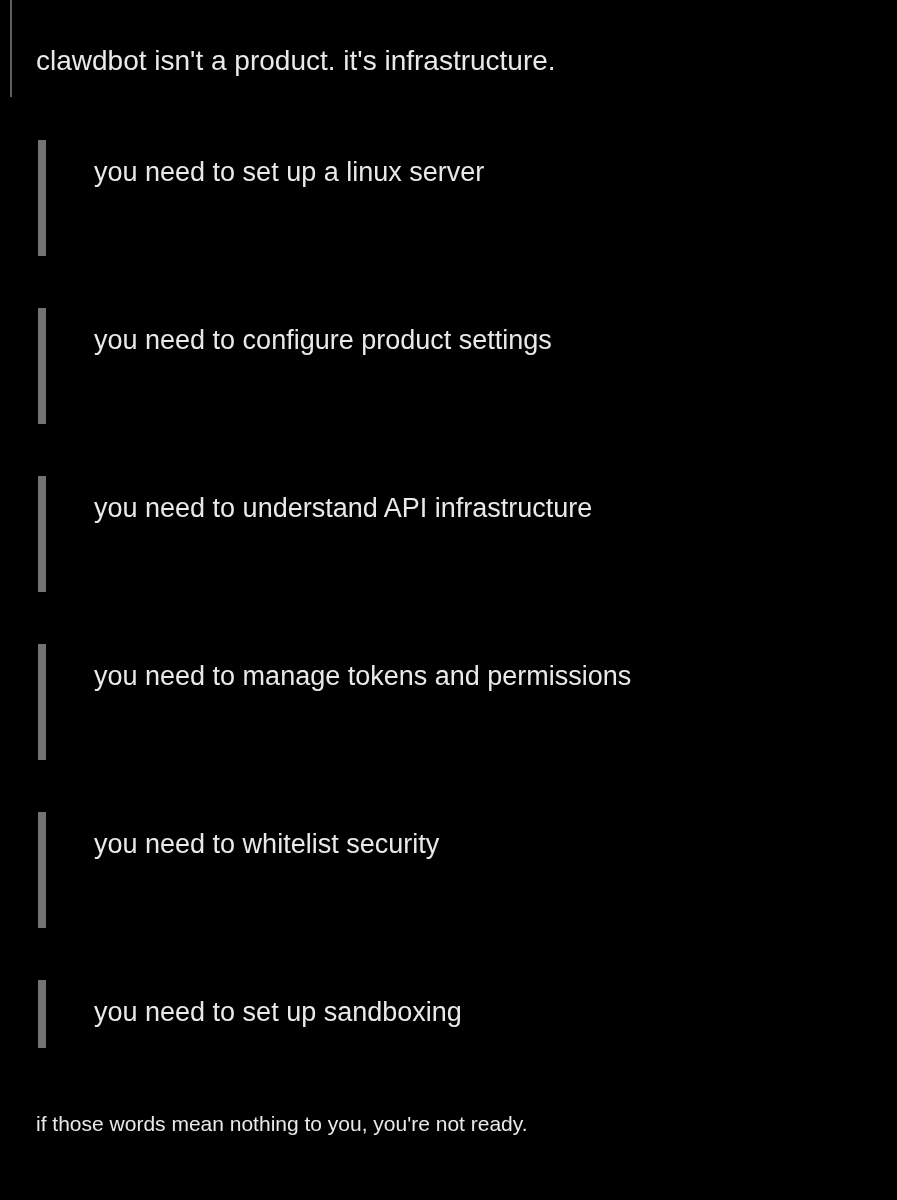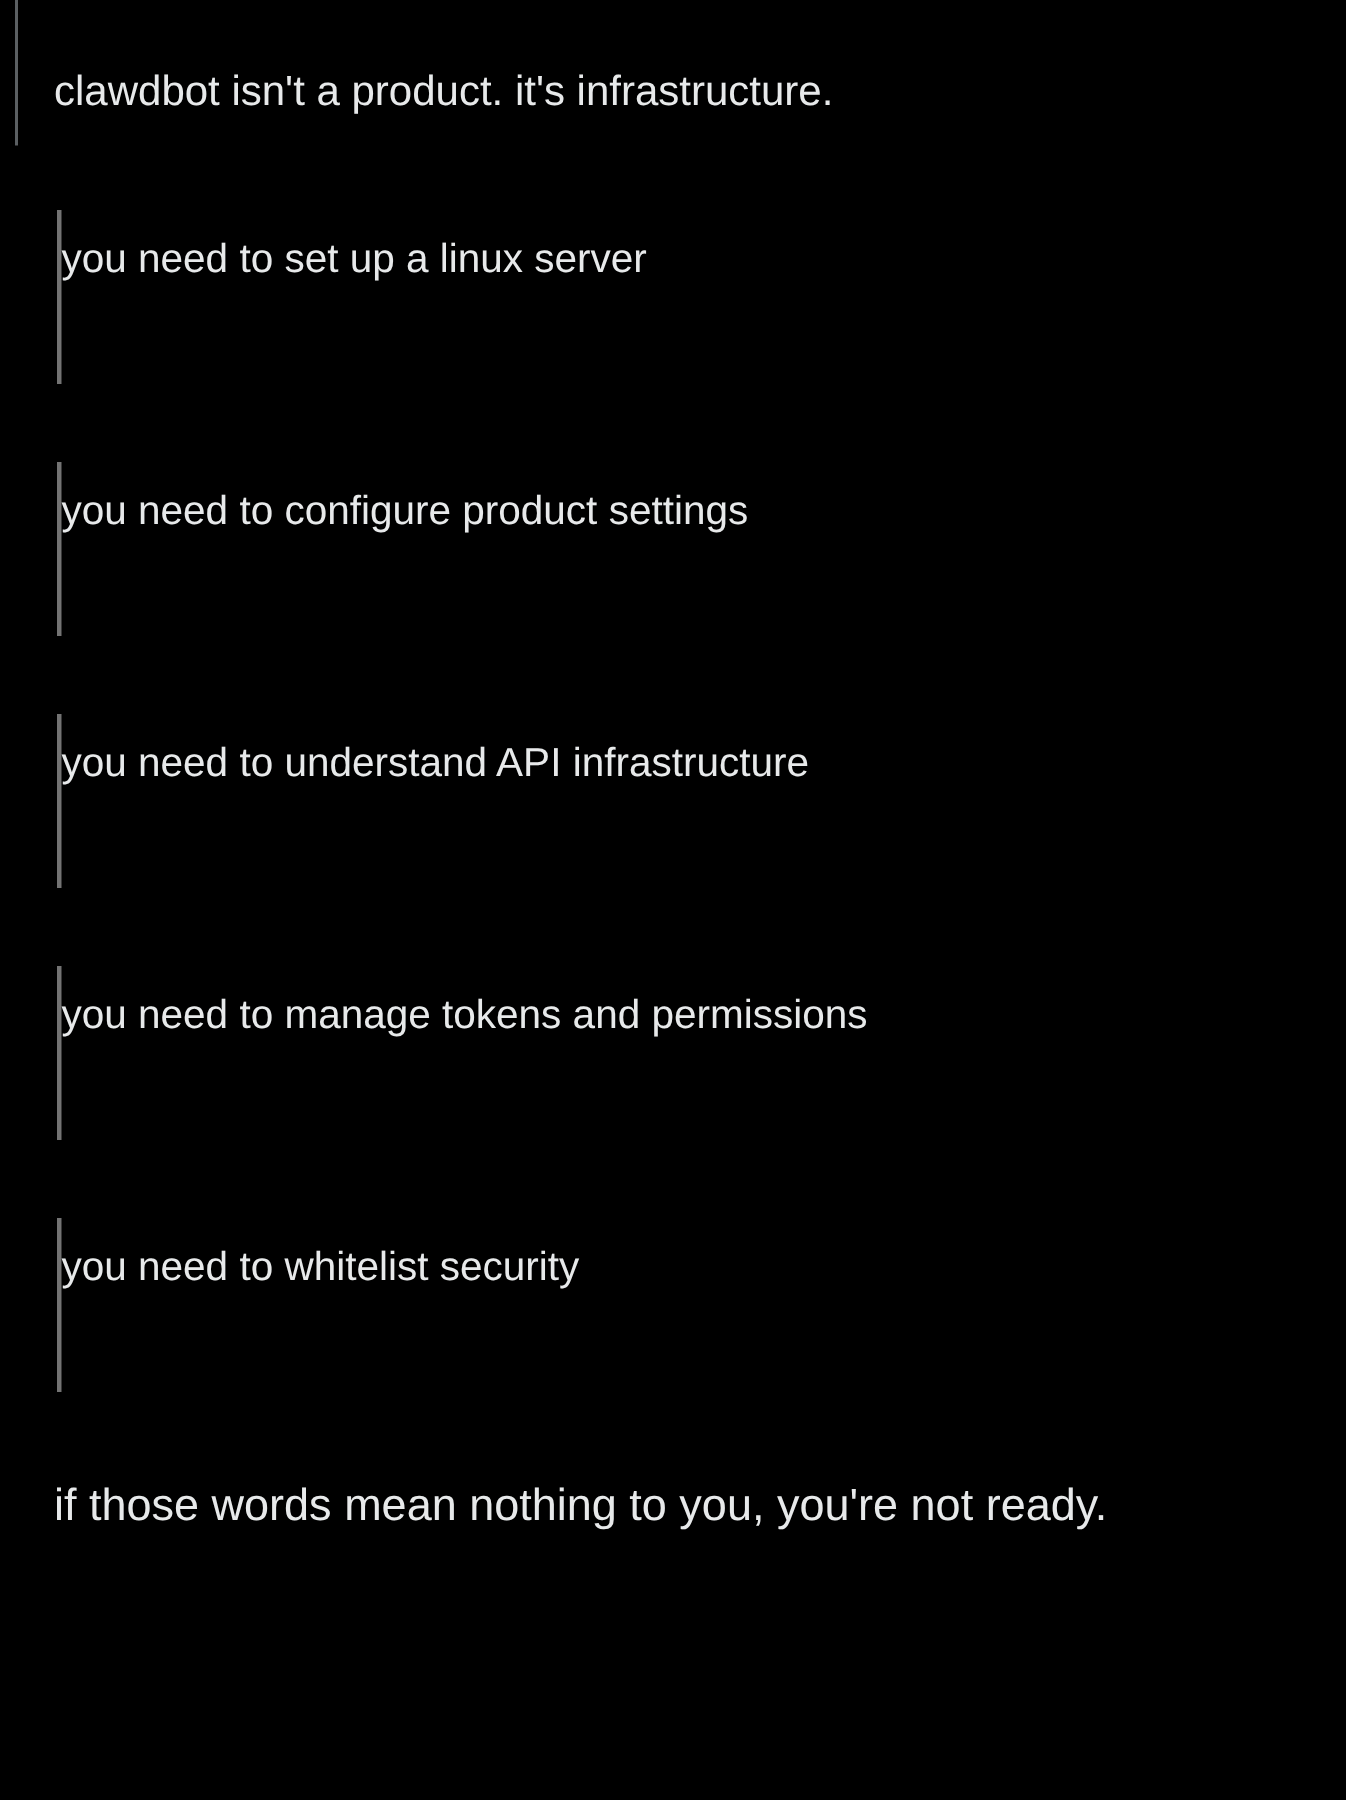--- a/index.html
+++ b/index.html
@@ -31,21 +31,22 @@
     top: 0;
     width: 825px;
   }
   .intro {
     margin-top: 44px;
     font-size: 28px;
     line-height: 34px;
     color: #e7e9ea;
   }
   .quote {
-    border-left: 3px solid #737373;
+    border-left: 8px solid #737373;
+    padding-left: 48px;
     padding-top: 15px;
     box-sizing: border-box;
     min-height: 116px;
     margin-left: 2px;
   }
   .quote.first {
     margin-top: 62px;
   }
   .quote + .quote {
     margin-top: 52px;
@@ -53,21 +54,21 @@
   .quote.short {
     min-height: 68px;
   }
   .quote-text {
     font-size: 27px;
     line-height: 34px;
     color: #e7e9ea;
   }
   .outro {
     margin-top: 59px;
-    font-size: 30px;
+    font-size: 21px;
     line-height: 34px;
     color: #e7e9ea;
   }
 </style>
 </head>
 <body>
 
 <div class="page">
 
   <div class="edge-line"></div>
@@ -89,17 +90,20 @@
     </div>
 
     <div class="quote">
       <div class="quote-text">you need to manage tokens and permissions</div>
     </div>
 
     <div class="quote">
       <div class="quote-text">you need to whitelist security</div>
     </div>
 
+    <div class="quote short">
+      <div class="quote-text">you need to set up sandboxing</div>
+    </div>
 
     <div class="outro">if those words mean nothing to you, you're not ready.</div>
 
   </div>
 </div>
 
 </body></html>

